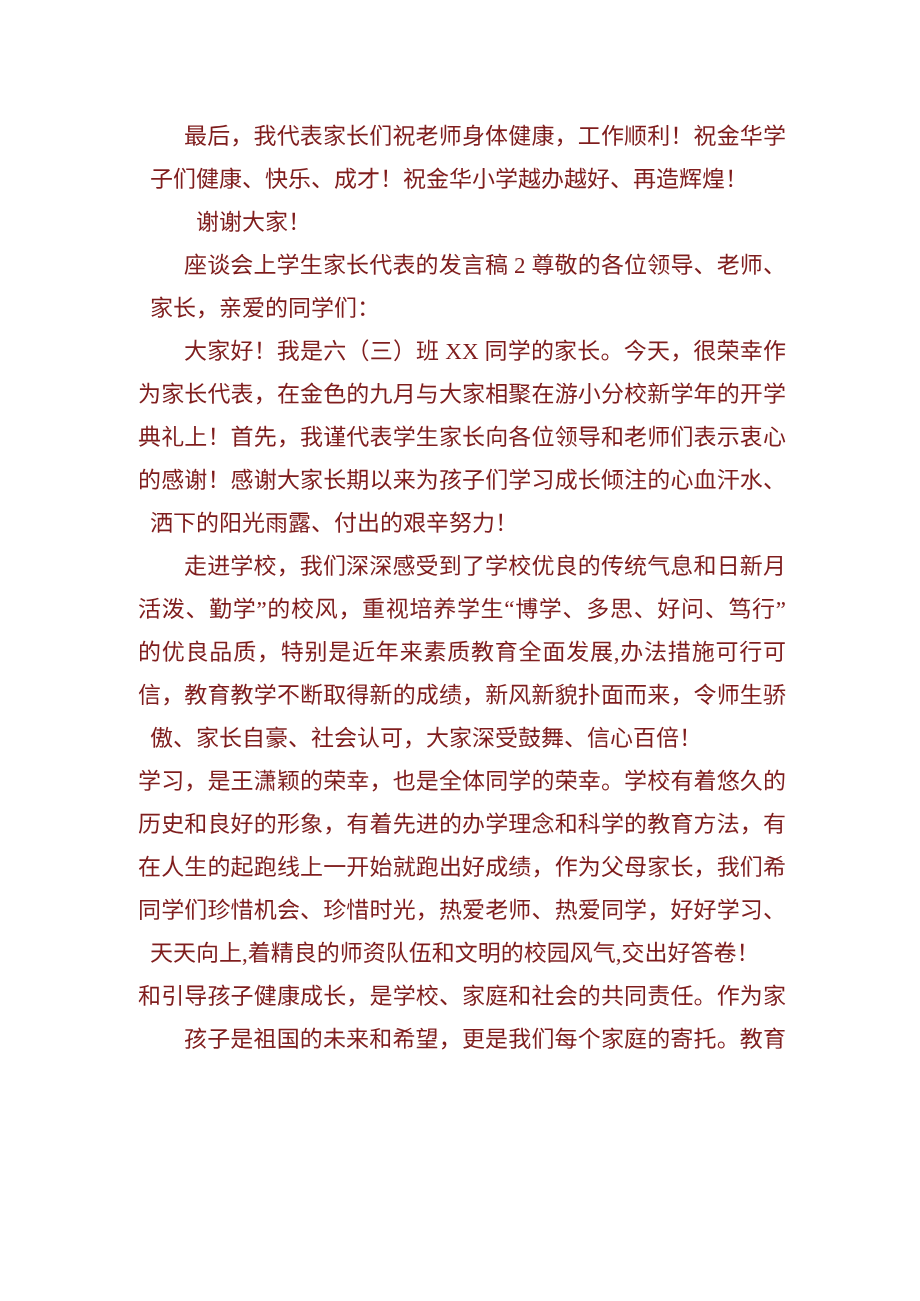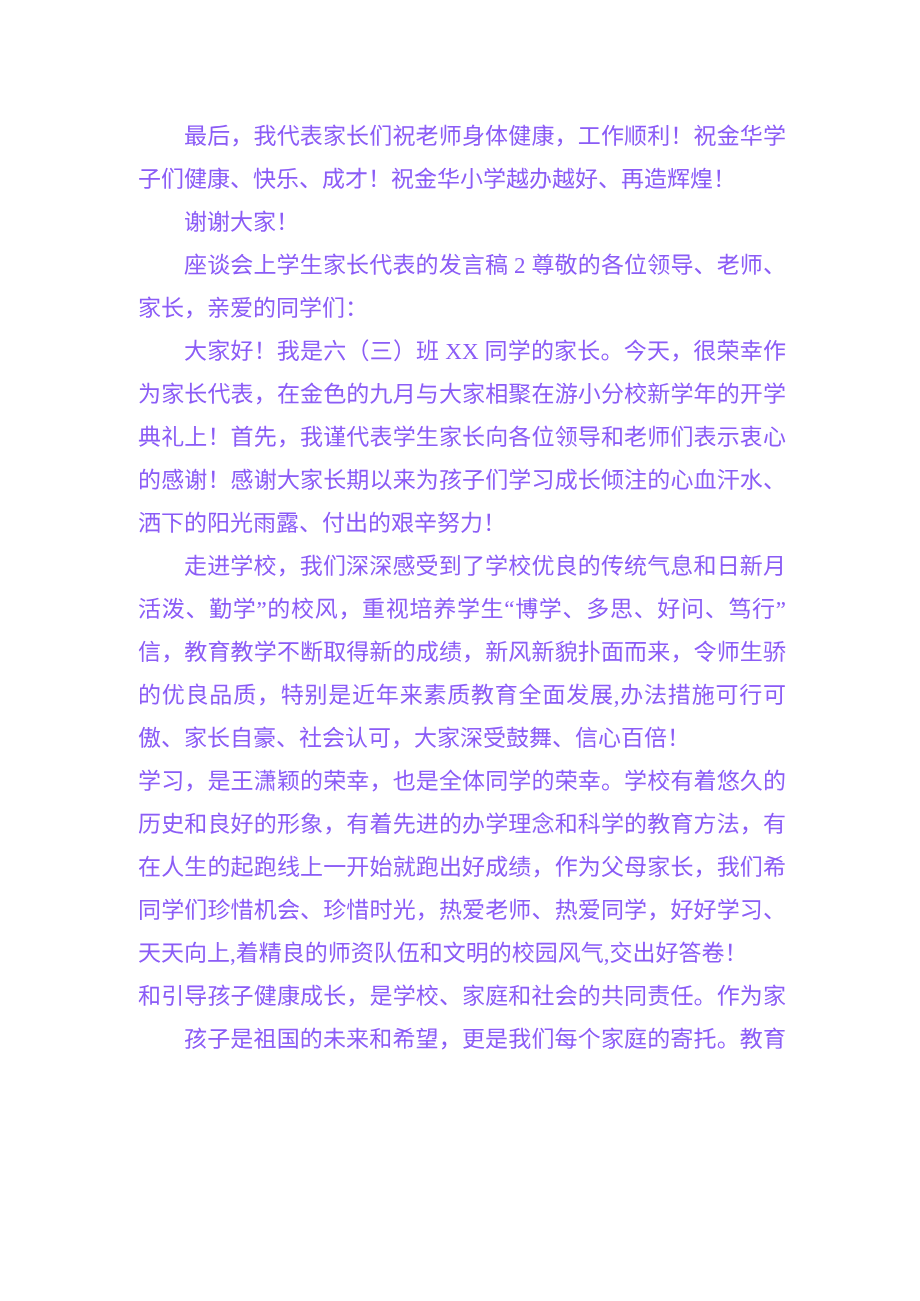--- a/index.html
+++ b/index.html
@@ -17,53 +17,54 @@
   .text-block {
     position: absolute;
     left: 138px;
     top: 115px;
     width: 648px;
   }
   .line {
     height: 43px;
     line-height: 43px;
     font-size: 23px;
-    color: #8b5cf6;
+    color: #7f1d1d;
     font-family: "Liberation Serif", "DejaVu Serif", serif;
     text-align: justify;
     text-align-last: justify;
     overflow: hidden;
     white-space: normal;
   }
   .line.indent {
     padding-left: 46px;
   }
   .line.end {
     text-align-last: left;
+    margin-left: 12px;
   }
 </style>
 </head>
 <body>
 
 <div class="page">
   <div class="text-block">
     <div class="line indent">最后，我代表家长们祝老师身体健康，工作顺利！祝金华学</div>
     <div class="line end">子们健康、快乐、成才！祝金华小学越办越好、再造辉煌！</div>
     <div class="line indent end">谢谢大家！</div>
     <div class="line indent">座谈会上学生家长代表的发言稿 2 尊敬的各位领导、老师、</div>
     <div class="line end">家长，亲爱的同学们：</div>
     <div class="line indent">大家好！我是六（三）班 XX 同学的家长。今天，很荣幸作</div>
     <div class="line">为家长代表，在金色的九月与大家相聚在游小分校新学年的开学</div>
     <div class="line">典礼上！首先，我谨代表学生家长向各位领导和老师们表示衷心</div>
     <div class="line">的感谢！感谢大家长期以来为孩子们学习成长倾注的心血汗水、</div>
     <div class="line end">洒下的阳光雨露、付出的艰辛努力！</div>
     <div class="line indent">走进学校，我们深深感受到了学校优良的传统气息和日新月</div>
     <div class="line">活泼、勤学”的校风，重视培养学生“博学、多思、好问、笃行”</div>
+    <div class="line">的优良品质，特别是近年来素质教育全面发展,办法措施可行可</div>
     <div class="line">信，教育教学不断取得新的成绩，新风新貌扑面而来，令师生骄</div>
-    <div class="line">的优良品质，特别是近年来素质教育全面发展,办法措施可行可</div>
     <div class="line end">傲、家长自豪、社会认可，大家深受鼓舞、信心百倍！</div>
     <div class="line">学习，是王潇颖的荣幸，也是全体同学的荣幸。学校有着悠久的</div>
     <div class="line">历史和良好的形象，有着先进的办学理念和科学的教育方法，有</div>
     <div class="line">在人生的起跑线上一开始就跑出好成绩，作为父母家长，我们希望</div>
     <div class="line">同学们珍惜机会、珍惜时光，热爱老师、热爱同学，好好学习、</div>
     <div class="line end">天天向上,着精良的师资队伍和文明的校园风气,交出好答卷！</div>
     <div class="line">和引导孩子健康成长，是学校、家庭和社会的共同责任。作为家</div>
     <div class="line indent">孩子是祖国的未来和希望，更是我们每个家庭的寄托。教育</div>
   </div>
 </div>

